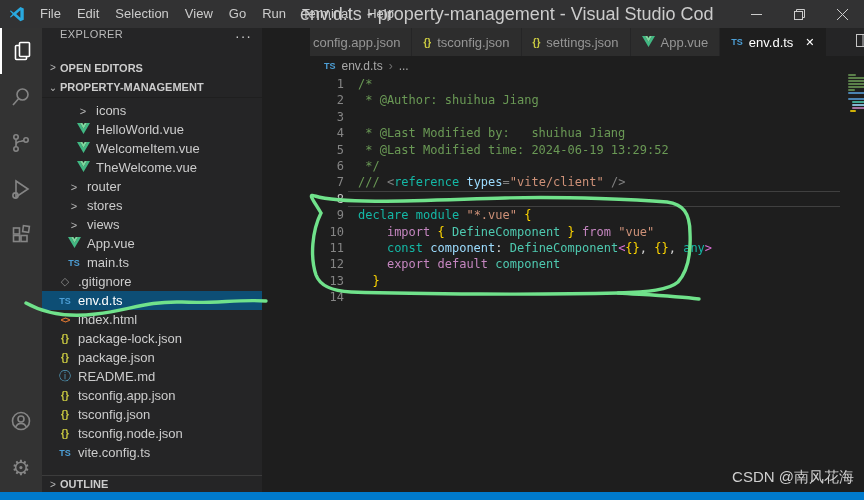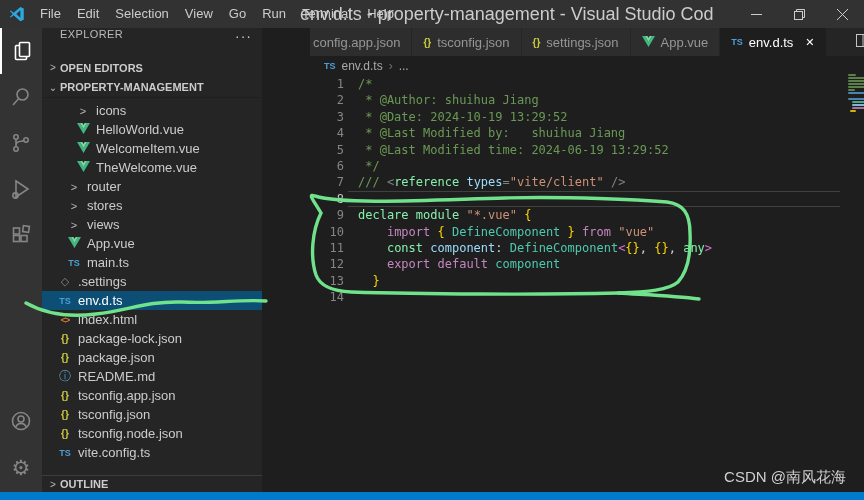--- a/index.html
+++ b/index.html
@@ -58,30 +58,30 @@
   .bc-sep{color:#6f6f6f;font-size:12px;}
   
   #code-lines{position:absolute;left:0;top:48px;width:602px;
               font-family:"DejaVu Sans Mono","Liberation Mono",monospace;font-size:12px;line-height:16.4px;}
   .code-row{display:flex;height:16.4px;position:relative;}
   .ln{width:34px;flex:none;text-align:right;padding-right:14px;color:#858585;}
   .code-row.current .ln{color:#c6c6c6;}
   .code-row.current::before{content:"";position:absolute;left:38px;width:492px;top:0;bottom:0;
       border-top:1px solid #404040;border-bottom:1px solid #404040;pointer-events:none;}
   .code-text{white-space:pre;}
-  .tok-c{color:#6A9955}.tok-k{color:#86efac}.tok-m{color:#C586C0}.tok-s{color:#CE9178}
+  .tok-c{color:#6A9955}.tok-k{color:#14b8a6}.tok-m{color:#C586C0}.tok-s{color:#CE9178}
   .tok-t{color:#4EC9B0}.tok-v{color:#9CDCFE}.tok-p{color:#D4D4D4}.tok-g{color:#808080}
   .tok-b1{color:#FFD700}.tok-b2{color:#DA70D6}
   #minimap{position:absolute;left:534px;top:44px;width:54px;height:76px;}
   .mm-dash{position:absolute;height:2px;border-radius:1px;opacity:.8;}
   #scrollbar-slider{position:absolute;left:589px;top:42px;width:13px;height:80px;background:rgba(121,121,121,.35);}
   #scrollbar-line{position:absolute;left:584px;top:122px;width:18px;height:2px;background:rgba(255,255,255,.4);}
   
   #statusbar{position:absolute;left:0;top:492px;width:864px;height:8px;background:#007ACC;}
-  #watermark{position:absolute;right:18px;top:468px;font-size:15px;color:#cfcfcf;}
+  #watermark{position:absolute;right:10px;top:468px;font-size:15px;color:#cfcfcf;}
   #annotations{position:absolute;left:0;top:0;pointer-events:none;z-index:50;}
 </style>
 </head>
 <body>
 
 <div id="app">
 
   <div id="titlebar">
     <svg id="logo" viewBox="0 0 24 24">
       <path fill="#29a9e0" fill-rule="evenodd" d="M16.5 2.5 L21 4.5 V19.5 L16.5 21.5 L7.5 13.7 L3.8 16.6 L2.5 15.9 L6.3 12 L2.5 8.1 L3.8 7.4 L7.5 10.3 Z M16.5 7 L11 12 L16.5 17 Z"></path>
@@ -244,21 +244,21 @@
         <div class="tree-row" style="padding-left: 24px;">
           <span class="tree-slot">
             <span class="icon-ts">TS</span>
           </span>
           <span>main.ts</span>
         </div>
         <div class="tree-row" style="padding-left: 15px;">
           <span class="tree-slot">
             <span class="icon-git">◇</span>
           </span>
-          <span>.settings</span>
+          <span>.gitignore</span>
         </div>
         <div class="tree-row selected" style="padding-left: 15px;">
           <span class="tree-slot">
             <span class="icon-ts">TS</span>
           </span>
           <span>env.d.ts</span>
         </div>
         <div class="tree-row" style="padding-left: 15px;">
           <span class="tree-slot">
             <span class="icon-html">&lt;&gt;</span>
@@ -361,21 +361,20 @@
         <div class="code-row">
           <span class="ln">1</span>
           <span class="code-text"><span class="tok-c">/*</span></span>
         </div>
         <div class="code-row">
           <span class="ln">2</span>
           <span class="code-text"><span class="tok-c"> * @Author: shuihua Jiang</span></span>
         </div>
         <div class="code-row">
           <span class="ln">3</span>
-          <span class="code-text"><span class="tok-c"> * @Date: 2024-10-19 13:29:52</span></span>
         </div>
         <div class="code-row">
           <span class="ln">4</span>
           <span class="code-text"><span class="tok-c"> * @Last Modified by:   shuihua Jiang</span></span>
         </div>
         <div class="code-row">
           <span class="ln">5</span>
           <span class="code-text"><span class="tok-c"> * @Last Modified time: 2024-06-19 13:29:52</span></span>
         </div>
         <div class="code-row">

